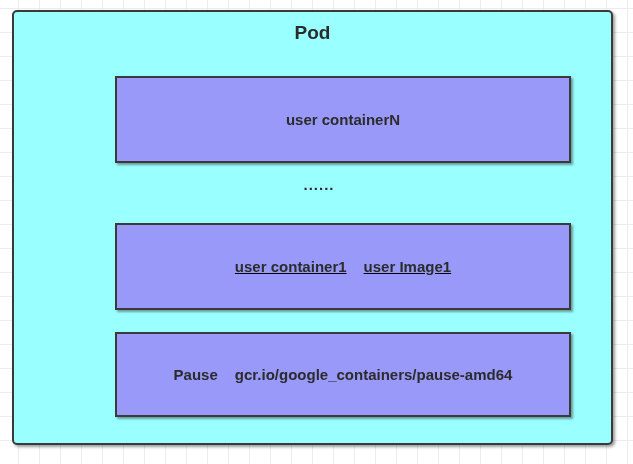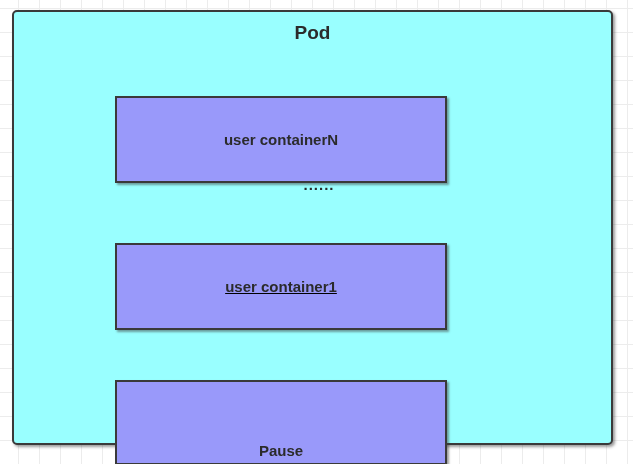--- a/index.html
+++ b/index.html
@@ -45,41 +45,39 @@
     width: 100%;
     text-align: center;
     font-size: 19px;
     font-weight: 700;
     line-height: 26px;
     color: var(--text-color);
   }
   .cbox {
     position: absolute;
     left: 101px;
-    width: 332px;
+    width: 456px;
     background: var(--container-fill);
     border: 2px solid var(--border-color);
     box-shadow: 2px 2px 2px rgba(60,60,60,0.5);
     display: flex;
-    flex-direction: column;
     justify-content: center;
     align-items: center;
     gap: 17px;
-    margin-top: 20px;
   }
   .cbox .line {
     font-size: 15px;
     font-weight: 700;
     line-height: 24px;
     color: var(--text-color);
     white-space: nowrap;
   }
   .box-n  { top: 64px;  height: 87px; }
   .box-1  { top: 211px; height: 87px; text-decoration: underline; }
-  .box-pause { top: 348px; height: 85px; justify-content: flex-end; }
+  .box-pause { top: 320px; height: 85px; }
   .dots {
     position: absolute;
     top: 163px;
     left: 101px;
     width: 408px;
     height: 24px;
     text-align: center;
     font-size: 15px;
     font-weight: 700;
     line-height: 20px;
@@ -96,20 +94,22 @@
     <div class="pod-title">Pod</div>
 
     <div class="cbox box-n">
       <div class="line">user containerN</div>
     </div>
 
     <div class="dots">......</div>
 
     <div class="cbox box-1">
       <div class="line">user container1</div>
+      <div class="line">user Image1</div>
     </div>
 
     <div class="cbox box-pause">
       <div class="line">Pause</div>
+      <div class="line">gcr.io/google_containers/pause-amd64</div>
     </div>
 
   </div>
 </div>
 
 </body></html>

